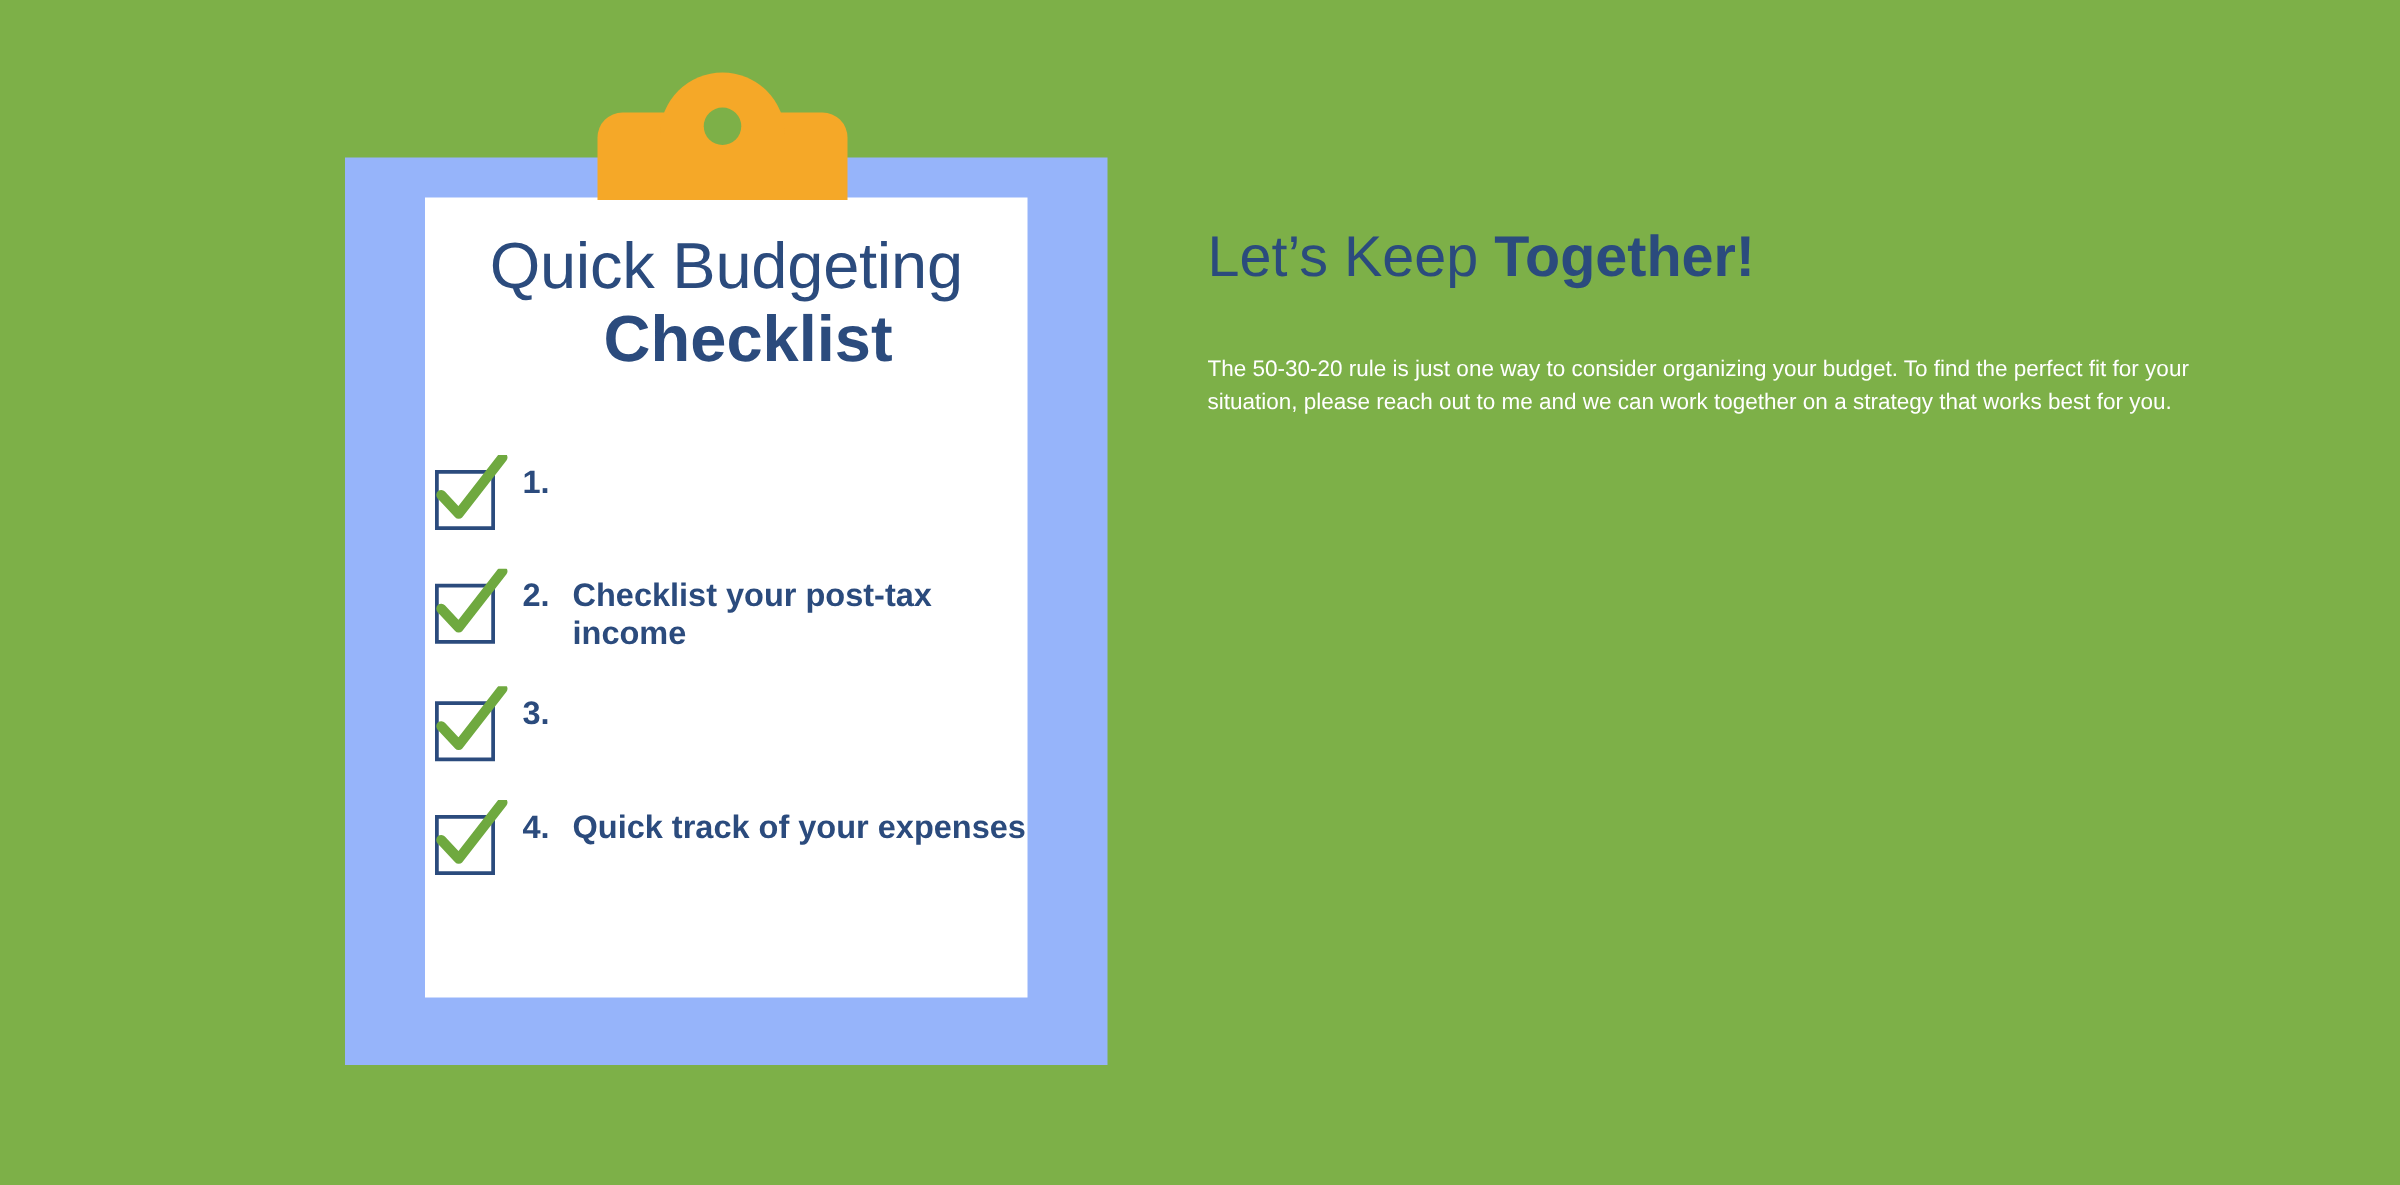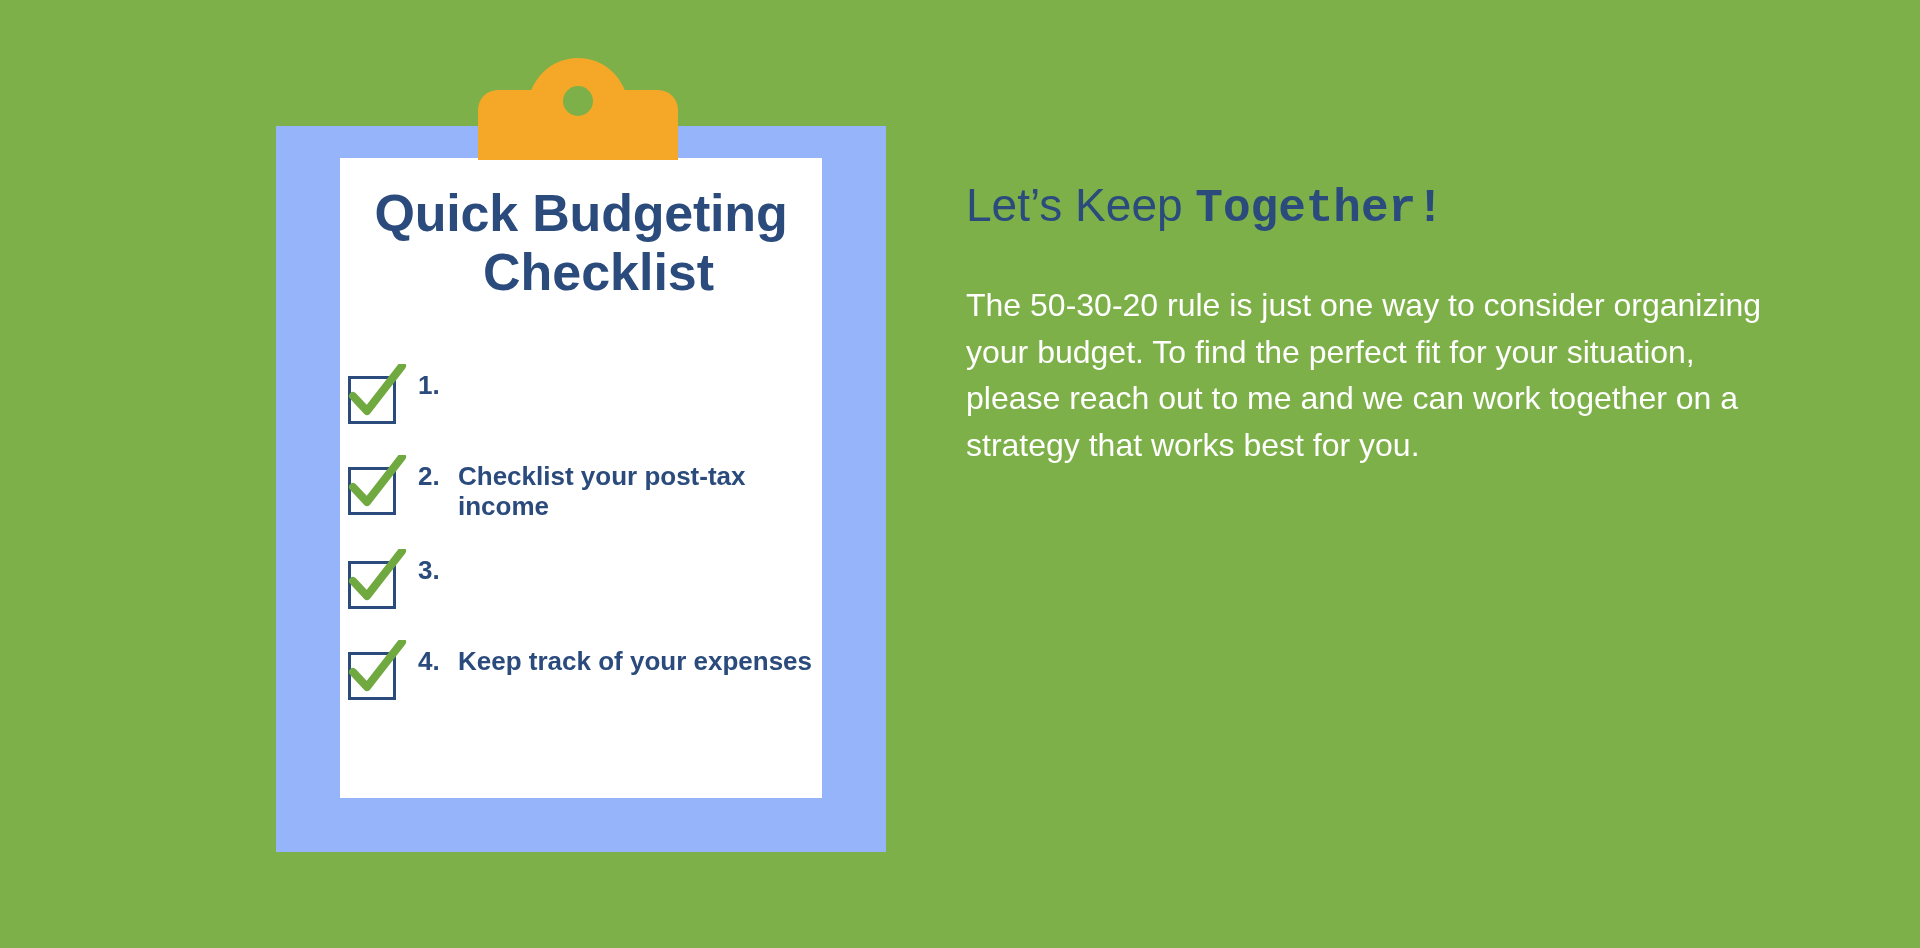--- a/index.html
+++ b/index.html
@@ -59,21 +59,21 @@
     position: absolute;
     left: 64px; top: 60px;
     width: 482px;
     text-align: center;
     color: #2b4b7d;
     line-height: 1.06;
   }
   #title-line1 {
     display: block;
     font-size: 52px;
-    font-weight: 700;
+    font-weight: 400;
     font-stretch: condensed;
     letter-spacing: -0.2px;
   }
   #title-line2 {
     display: block;
     font-size: 52px;
     font-weight: 700;
     font-stretch: condensed;
     margin-top: 4px;
     margin-left: 35px;
@@ -131,28 +131,28 @@
   #cta-heading {
     position: absolute;
     left: 0; top: 180px;
     color: #2b4b7d;
     font-size: 46px;
     font-stretch: condensed;
     line-height: 1.1;
     white-space: nowrap;
   }
   #cta-heading-light { font-weight: 400; }
-  #cta-heading-bold  { font-weight: 700; font-family: Liberation Mono, monospace; }
+  #cta-heading-bold  { font-weight: 700; }
 
   #cta-body {
     position: absolute;
     left: 0; top: 282px;
     width: 810px;
     color: #ffffff;
-    font-size: 32px;
+    font-size: 18px;
     font-stretch: condensed;
     line-height: 1.46;
   }
 </style>
 </head>
 <body>
 
 <div id="clipboard-panel">
 
   <div id="clipboard-board"></div>
@@ -211,21 +211,21 @@
 
     <li class="checklist-item">
       <span class="check-box-wrap">
         <span class="check-box"></span>
         <svg class="check-mark" viewBox="0 0 62 62">
           <path d="M8 32 L22 47 L57 2" fill="none" stroke="#6fa93f" stroke-width="8" stroke-linecap="round" stroke-linejoin="round"></path>
         </svg>
       </span>
       <span class="item-text">
         <span class="item-num">4.</span>
-        <span class="item-label">Keep track of your expenses</span>
+        <span class="item-label">Quick track of your expenses</span>
       </span>
     </li>
 
   </ul>
 </div>
 
 <div id="right-panel">
 
   <h2 id="cta-heading">
     <span id="cta-heading-light">Let’s Keep </span><span id="cta-heading-bold">Together!</span>

